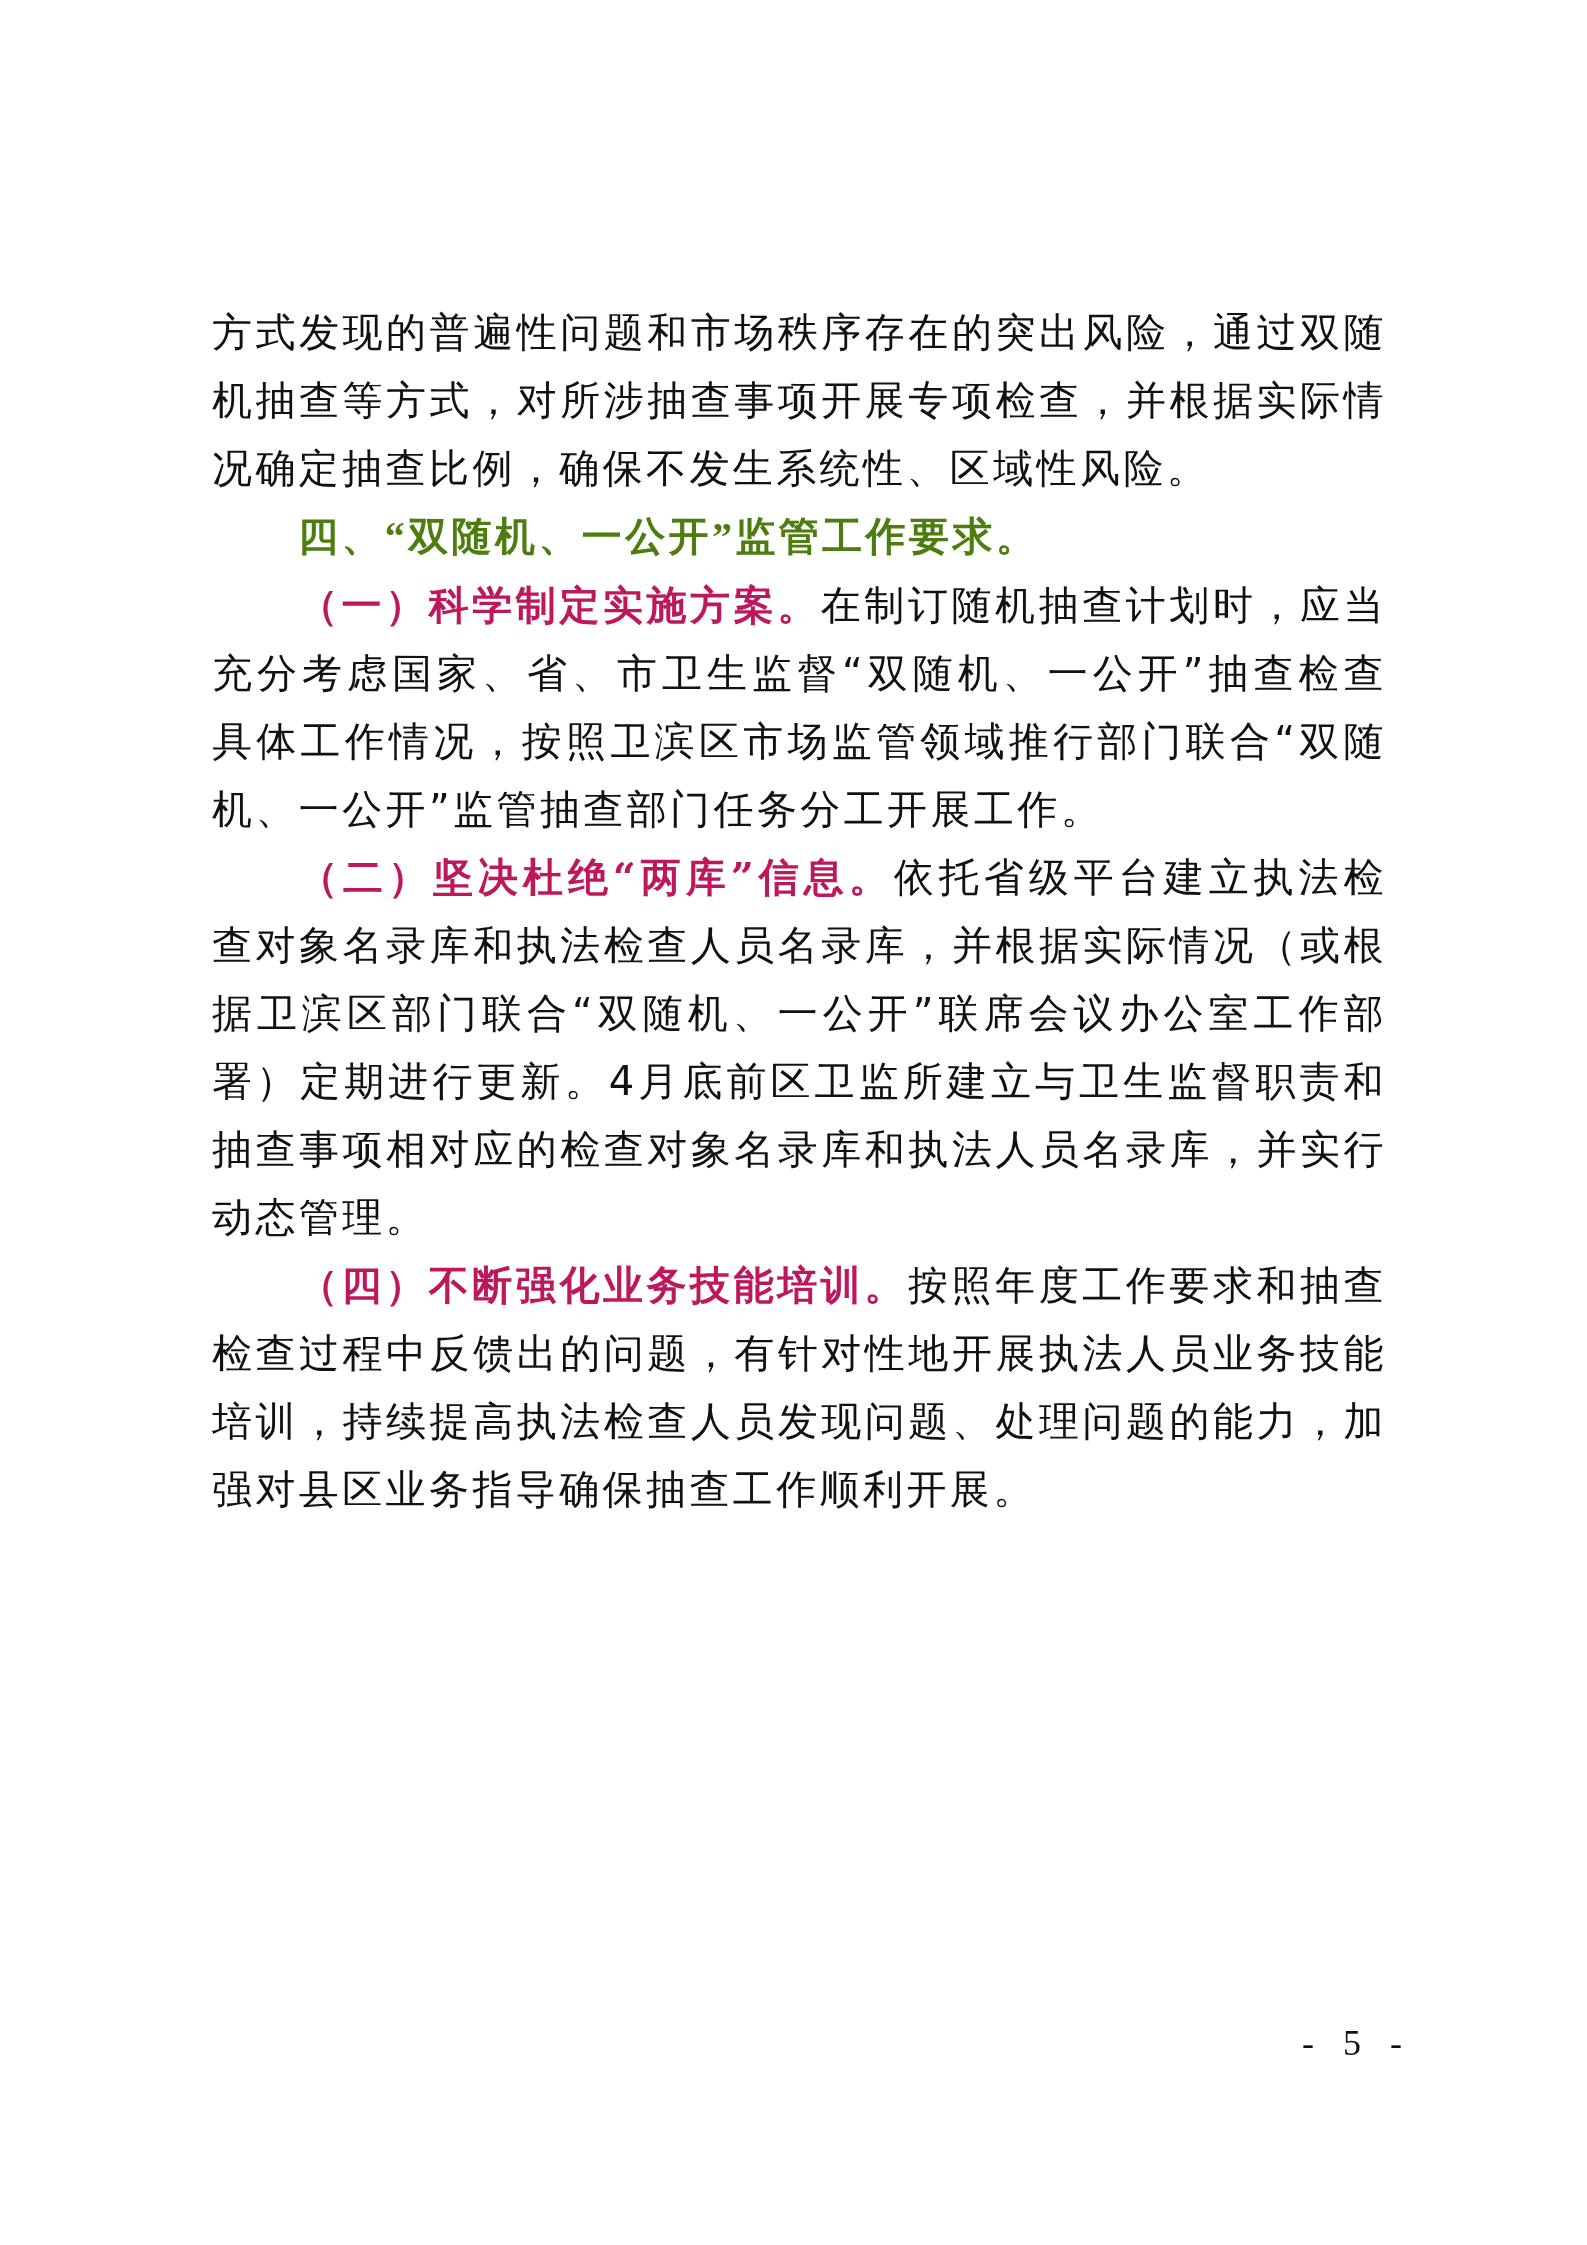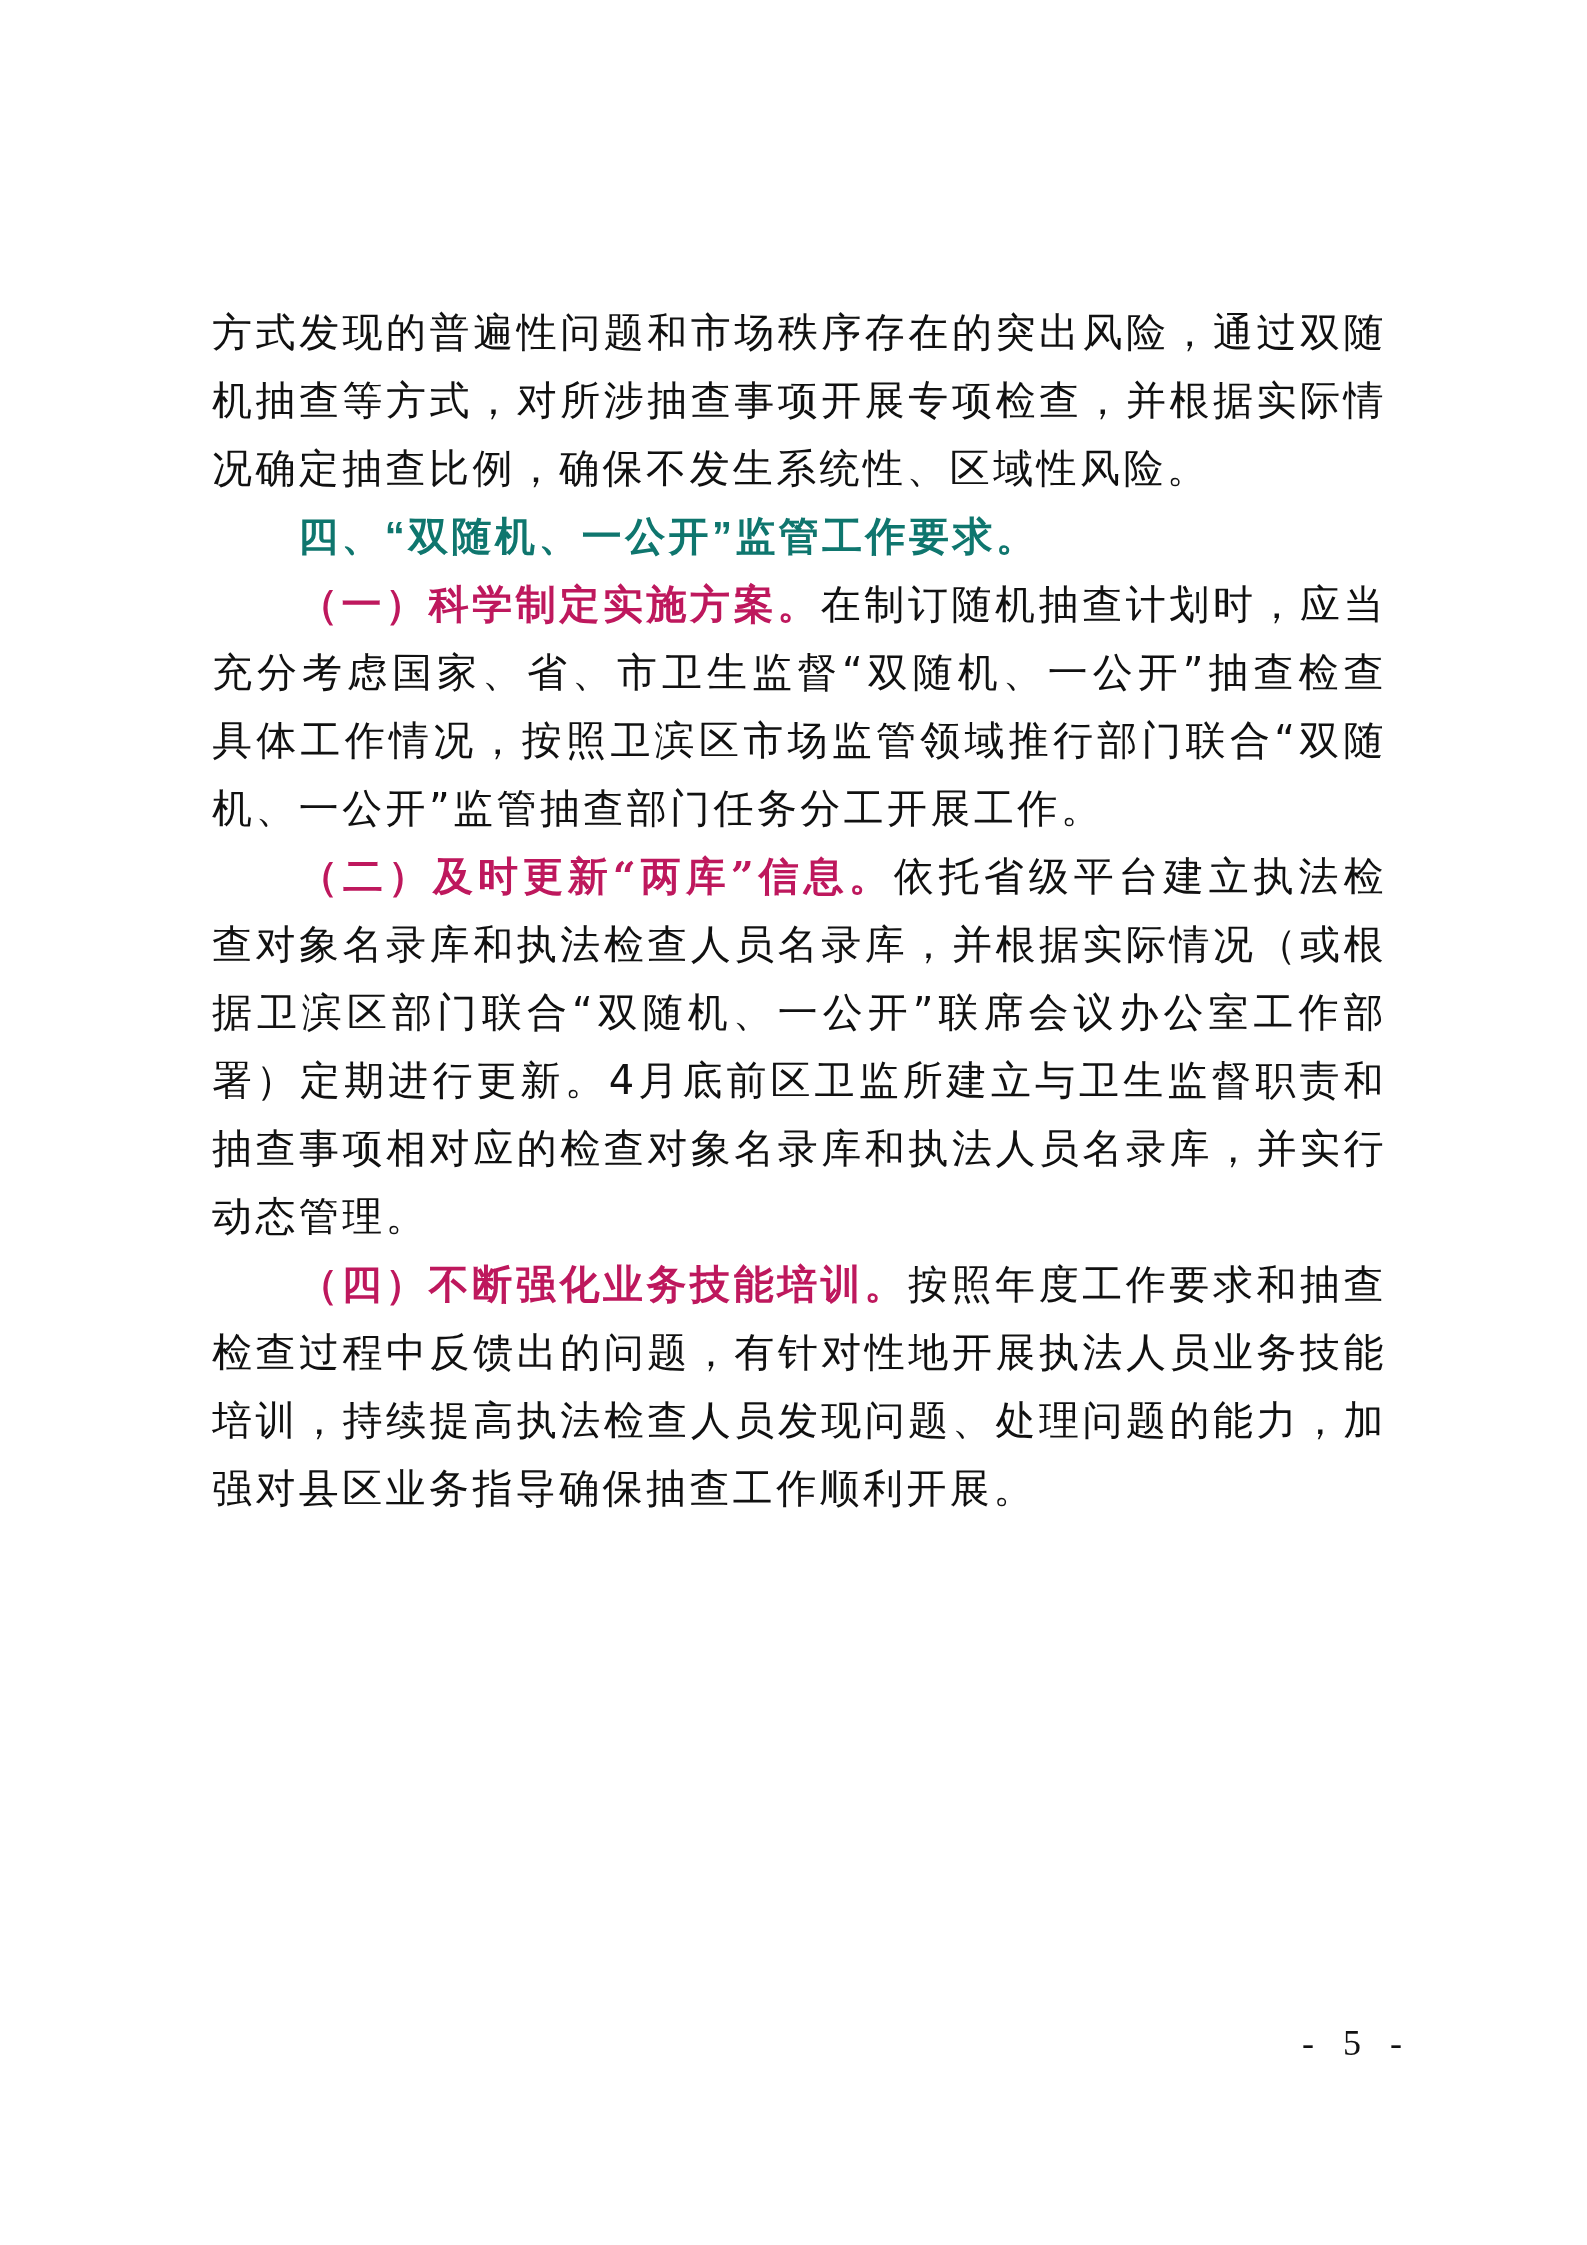--- a/index.html
+++ b/index.html
@@ -40,23 +40,23 @@
     }
     .indent {
       text-indent: 86px;
     }
     .heading-inline {
       font-family: "DejaVu Serif", "Liberation Serif", serif;
       font-weight: bold;
       color: #be185d;
     }
     .section-heading {
-      font-family: Liberation Sans, sans-serif;
+      font-family: Liberation Serif, serif;
       font-weight: bold;
-      color: #0f766e;
+      color: #4d7c0f;
     }
     .page-number {
       position: absolute;
       left: 1302px;
       top: 2022px;
       font-family: "Liberation Serif", "DejaVu Serif", serif;
       font-size: 36px;
       letter-spacing: 10px;
       color: #111111;
     }
@@ -73,21 +73,21 @@
 
     <p class="para indent">
       <span class="section-heading">四、“双随机、一公开”监管工作要求。</span>
     </p>
 
     <p class="para indent">
       <span class="heading-inline">（一）科学制定实施方案。</span><span>在制订随机抽查计划时，应当充分考虑国家、省、市卫生监督“双随机、一公开”抽查检查具体工作情况，按照卫滨区市场监管领域推行部门联合“双随机、一公开”监管抽查部门任务分工开展工作。</span>
     </p>
 
     <p class="para indent">
-      <span class="heading-inline">（二）及时更新“两库”信息。</span><span>依托省级平台建立执法检查对象名录库和执法检查人员名录库，并根据实际情况（或根据卫滨区部门联合“双随机、一公开”联席会议办公室工作部署）定期进行更新。4月底前区卫监所建立与卫生监督职责和抽查事项相对应的检查对象名录库和执法人员名录库，并实行动态管理。</span>
+      <span class="heading-inline">（二）坚决杜绝“两库”信息。</span><span>依托省级平台建立执法检查对象名录库和执法检查人员名录库，并根据实际情况（或根据卫滨区部门联合“双随机、一公开”联席会议办公室工作部署）定期进行更新。4月底前区卫监所建立与卫生监督职责和抽查事项相对应的检查对象名录库和执法人员名录库，并实行动态管理。</span>
     </p>
 
 
     <p class="para indent">
       <span class="heading-inline">（四）不断强化业务技能培训。</span><span>按照年度工作要求和抽查检查过程中反馈出的问题，有针对性地开展执法人员业务技能培训，持续提高执法检查人员发现问题、处理问题的能力，加强对县区业务指导确保抽查工作顺利开展。</span>
     </p>
 
   </div>
 
   <div class="page-number">- 5 -</div>

